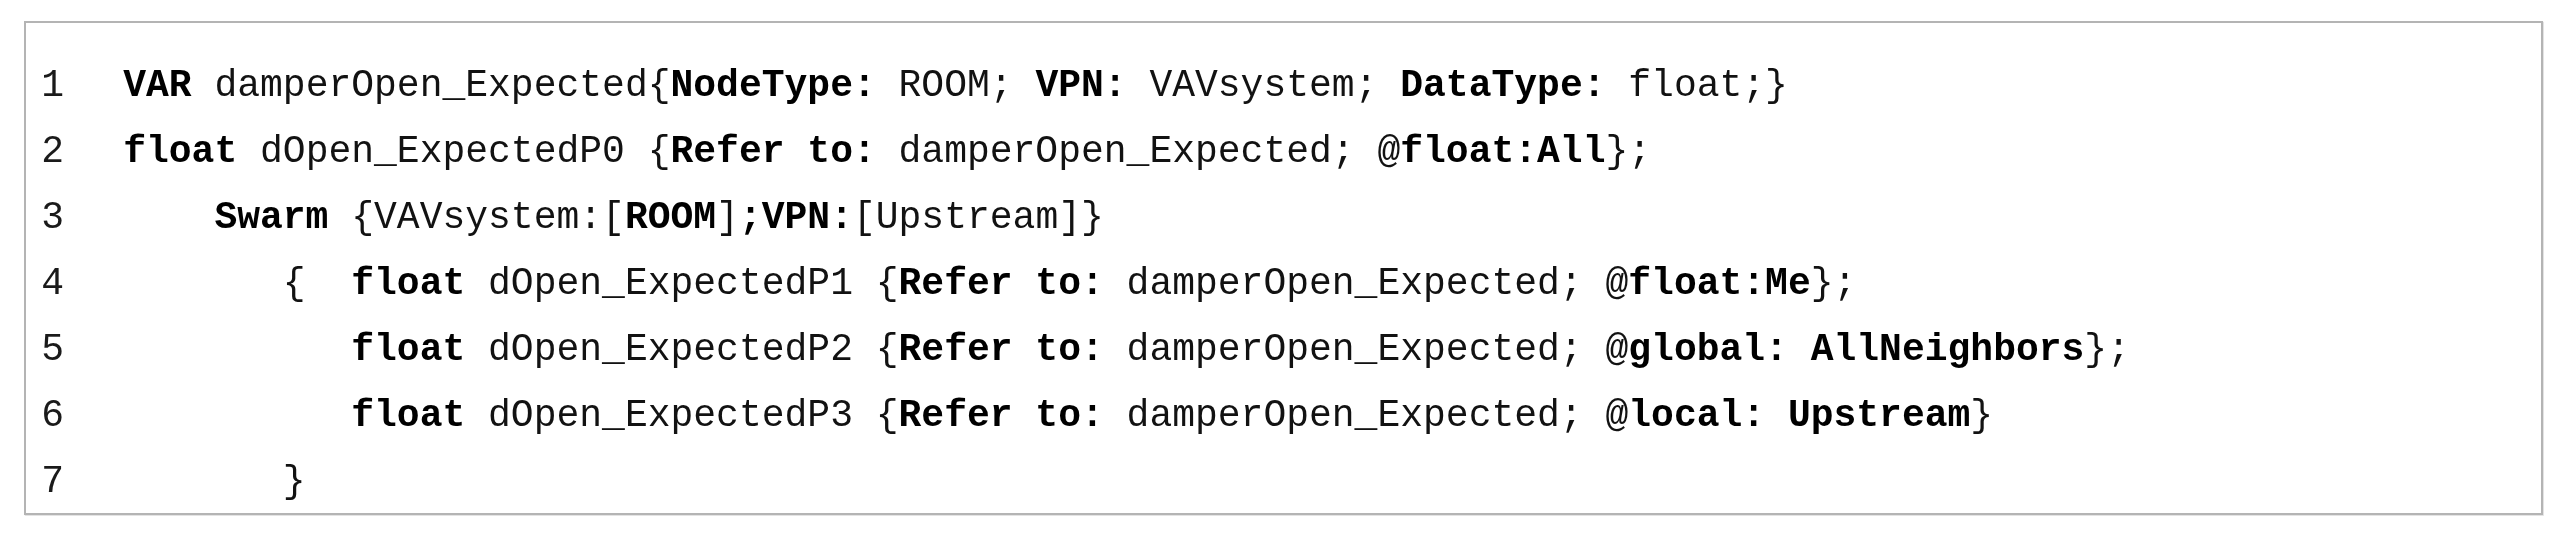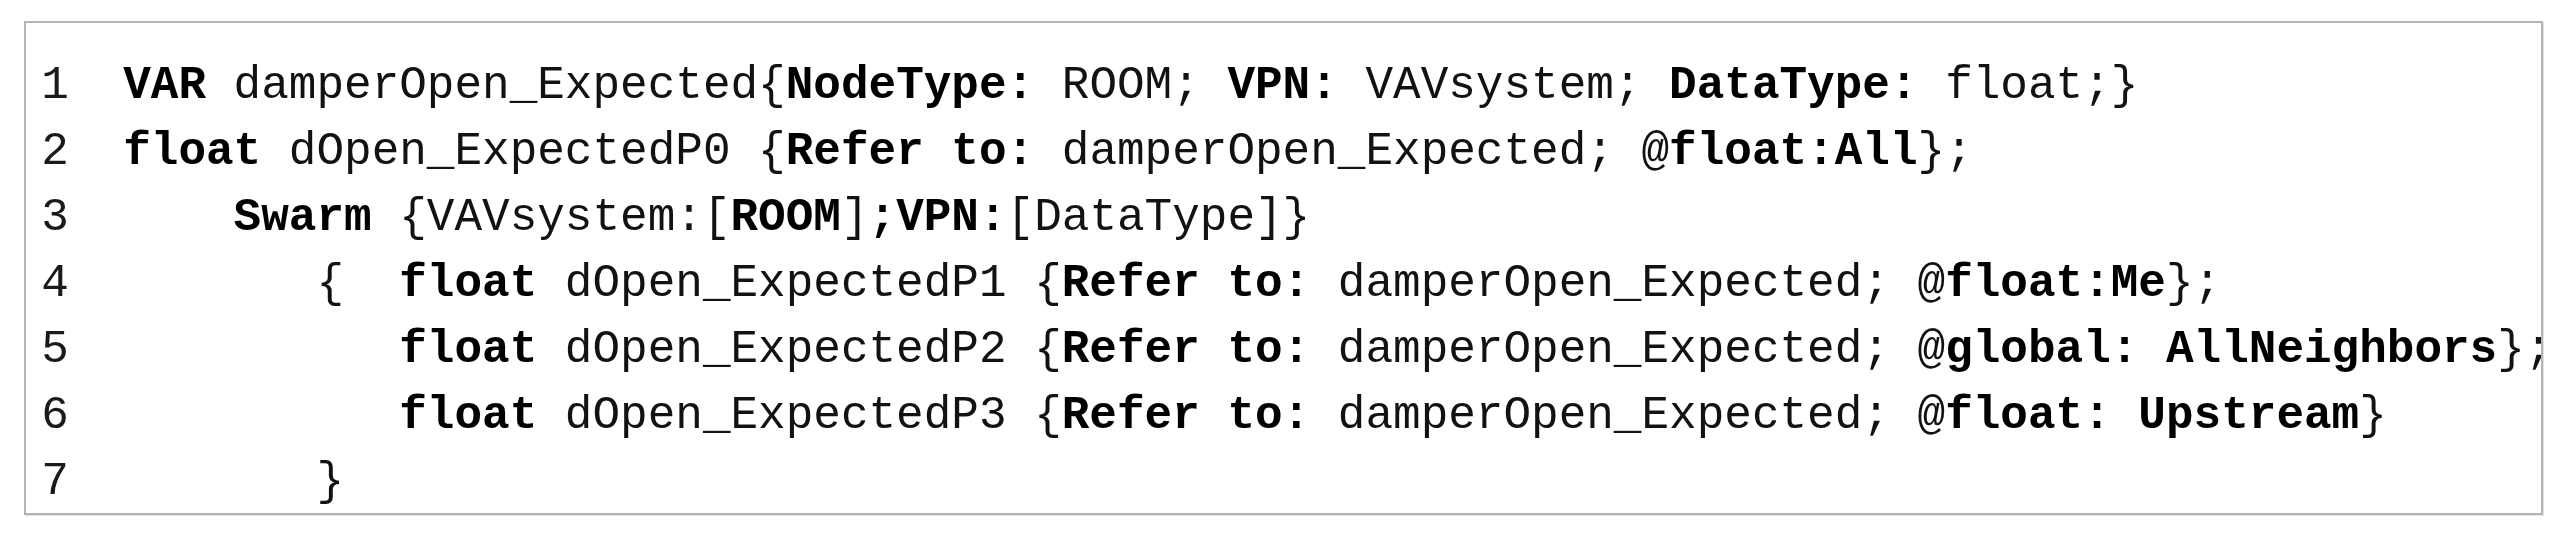--- a/index.html
+++ b/index.html
@@ -21,38 +21,38 @@
     height: 494px;
     box-sizing: border-box;
     border: 2.4px solid #b4b4b4;
     box-shadow: 0.8px 0.8px 0 #dcdcdc;
     background: #ffffff;
     padding: 30px 0 0 15.7px;
     overflow: hidden;
   }
   .line {
     white-space: pre;
-    font-size: 46px;
+    font-size: 38px;
     line-height: 66px;
     color: #121212;
     font-weight: 400;
   }
   .ln {
     display: inline-block;
     width: 82px;
     color: #1a1a1a;
   }
   .seg { font-weight: 400; }
   .seg.b { font-weight: 700; color: #000000; }
 </style>
 </head>
 <body>
 
 <div class="frame">
     <div class="line"><span class="ln">1</span><span class="seg b">VAR</span><span class="seg"> damperOpen_Expected{</span><span class="seg b">NodeType:</span><span class="seg"> ROOM; </span><span class="seg b">VPN:</span><span class="seg"> VAVsystem; </span><span class="seg b">DataType:</span><span class="seg"> float;}</span></div>
     <div class="line"><span class="ln">2</span><span class="seg b">float</span><span class="seg"> dOpen_ExpectedP0 {</span><span class="seg b">Refer to:</span><span class="seg"> damperOpen_Expected; @</span><span class="seg b">float:All</span><span class="seg">};</span></div>
-    <div class="line"><span class="ln">3</span><span class="seg">    </span><span class="seg b">Swarm</span><span class="seg"> {VAVsystem:[</span><span class="seg b">ROOM</span><span class="seg">]</span><span class="seg b">;VPN:</span><span class="seg">[DataType]}</span></div>
+    <div class="line"><span class="ln">3</span><span class="seg">    </span><span class="seg b">Swarm</span><span class="seg"> {VAVsystem:[</span><span class="seg b">ROOM</span><span class="seg">]</span><span class="seg b">;VPN:</span><span class="seg">[Upstream]}</span></div>
     <div class="line"><span class="ln">4</span><span class="seg">       {  </span><span class="seg b">float</span><span class="seg"> dOpen_ExpectedP1 {</span><span class="seg b">Refer to:</span><span class="seg"> damperOpen_Expected; @</span><span class="seg b">float:Me</span><span class="seg">};</span></div>
     <div class="line"><span class="ln">5</span><span class="seg">          </span><span class="seg b">float</span><span class="seg"> dOpen_ExpectedP2 {</span><span class="seg b">Refer to:</span><span class="seg"> damperOpen_Expected; @</span><span class="seg b">global: AllNeighbors</span><span class="seg">};</span></div>
-    <div class="line"><span class="ln">6</span><span class="seg">          </span><span class="seg b">float</span><span class="seg"> dOpen_ExpectedP3 {</span><span class="seg b">Refer to:</span><span class="seg"> damperOpen_Expected; @</span><span class="seg b">float: Upstream</span><span class="seg">}</span></div>
+    <div class="line"><span class="ln">6</span><span class="seg">          </span><span class="seg b">float</span><span class="seg"> dOpen_ExpectedP3 {</span><span class="seg b">Refer to:</span><span class="seg"> damperOpen_Expected; @</span><span class="seg b">local: Upstream</span><span class="seg">}</span></div>
     <div class="line"><span class="ln">7</span><span class="seg">       }</span></div>
   </div>
 
 
 </body></html>

